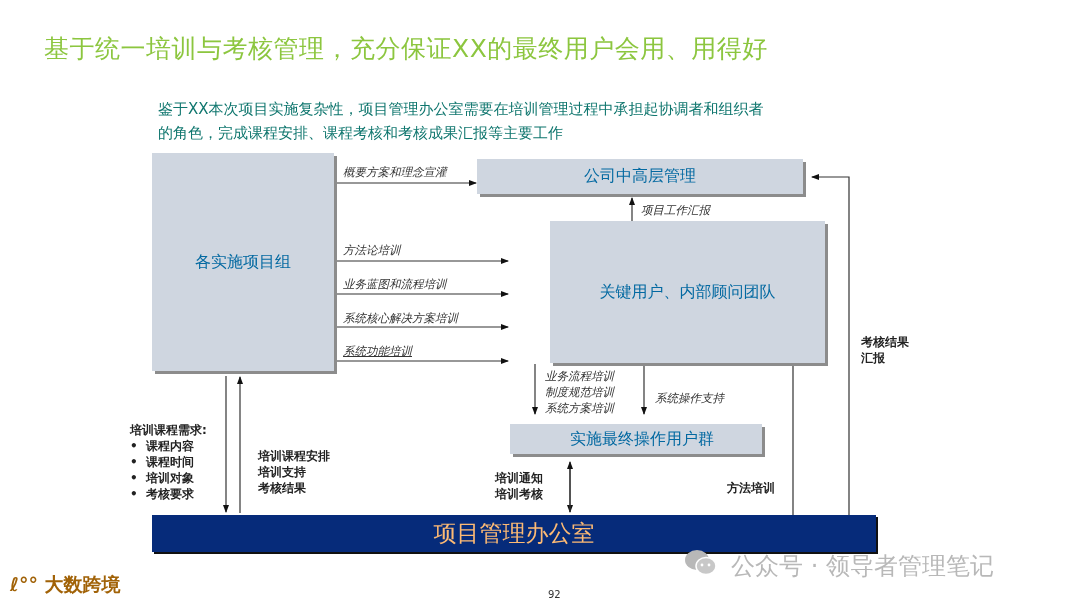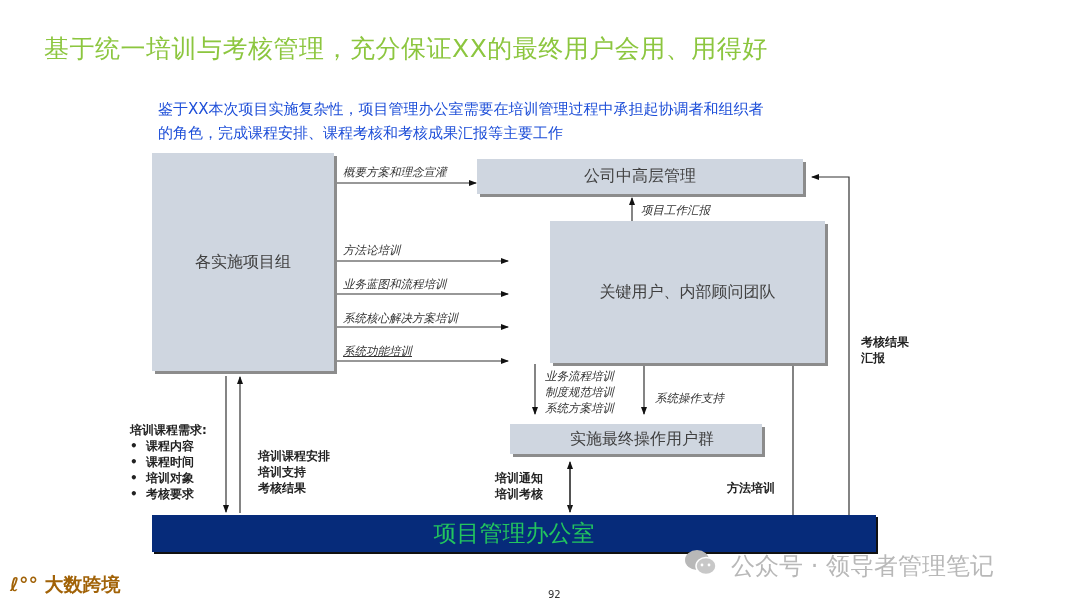--- a/index.html
+++ b/index.html
@@ -1,24 +1,24 @@
 <!DOCTYPE html>
 <html><head>
 <meta charset="utf-8">
 <style>
   html, body { margin:0; padding:0; }
   body { width:1080px; height:608px; background:#ffffff; position:relative; overflow:hidden;
          font-family:"DejaVu Sans","Liberation Sans",sans-serif; color:#222; }
   .abs { position:absolute; }
   .title { left:44px; top:32px; font-size:25px; color:#8cc63f; white-space:nowrap; letter-spacing:0.5px; }
-  .intro { left:158px; top:97px; font-size:15px; line-height:24px; color:#1d4ed8; width:740px; }
-  .box { position:absolute; background:#cfd6e0; box-shadow:3px 3px 0 #8c8c8c; display:flex; align-items:center; justify-content:center; color:#404040; }
+  .intro { left:158px; top:97px; font-size:15px; line-height:24px; color:#0f766e; width:740px; }
+  .box { position:absolute; background:#cfd6e0; box-shadow:3px 3px 0 #8c8c8c; display:flex; align-items:center; justify-content:center; color:#0369a1; }
   .box span { font-size:16px; }
   .pmo { position:absolute; left:152px; top:515px; width:724px; height:37px; background:#062b7a; box-shadow:2px 2px 0 #111;
-         display:flex; align-items:center; justify-content:center; color:#22c55e; font-size:23px; }
+         display:flex; align-items:center; justify-content:center; color:#fdba74; font-size:23px; }
   .lbl-i { position:absolute; font-size:11.5px; font-style:italic; color:#333; white-space:nowrap; }
   .lbl-b { position:absolute; font-size:12px; font-weight:bold; color:#222; line-height:16px; white-space:nowrap; }
   svg.lines { position:absolute; left:0; top:0; }
   .wm { position:absolute; left:683px; top:548px; font-size:24px; color:#b8b8b8; white-space:nowrap; display:flex; align-items:center; gap:12px; }
   .wm2 { position:absolute; left:10px; top:572px; font-size:19px; color:#a16207; white-space:nowrap; font-weight:bold; }
   .pagenum { position:absolute; left:548px; top:589px; font-size:10px; color:#333; }
   ul.req { margin:0; padding:0; list-style:none; }
 </style>
 </head>
 <body>

